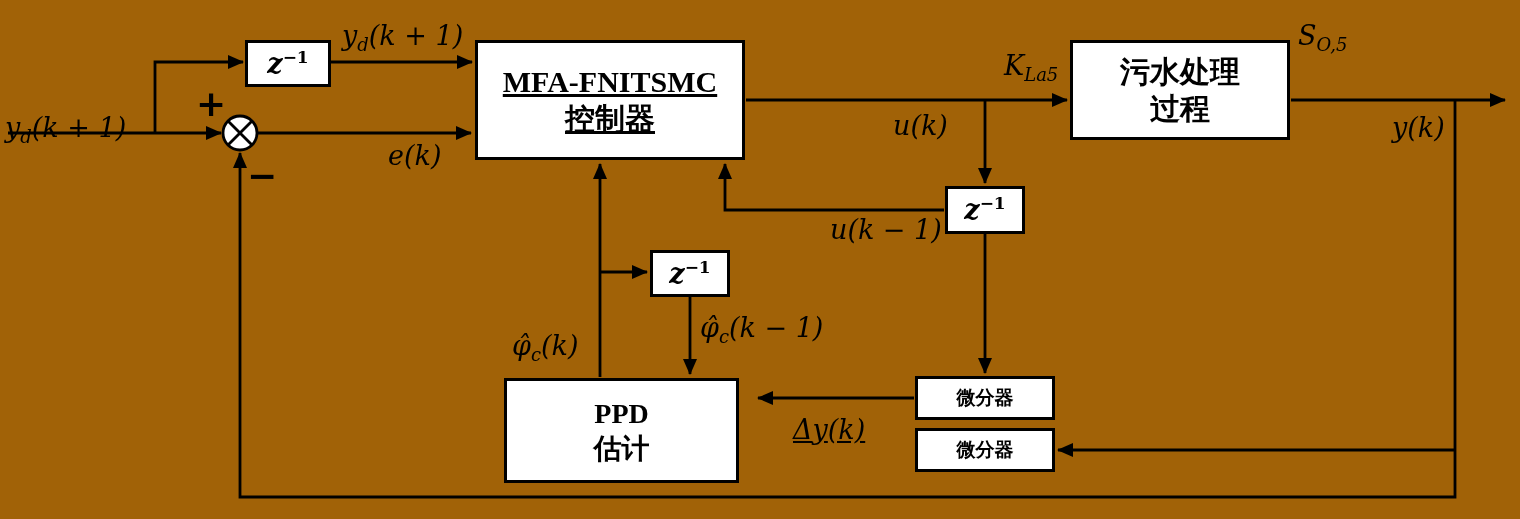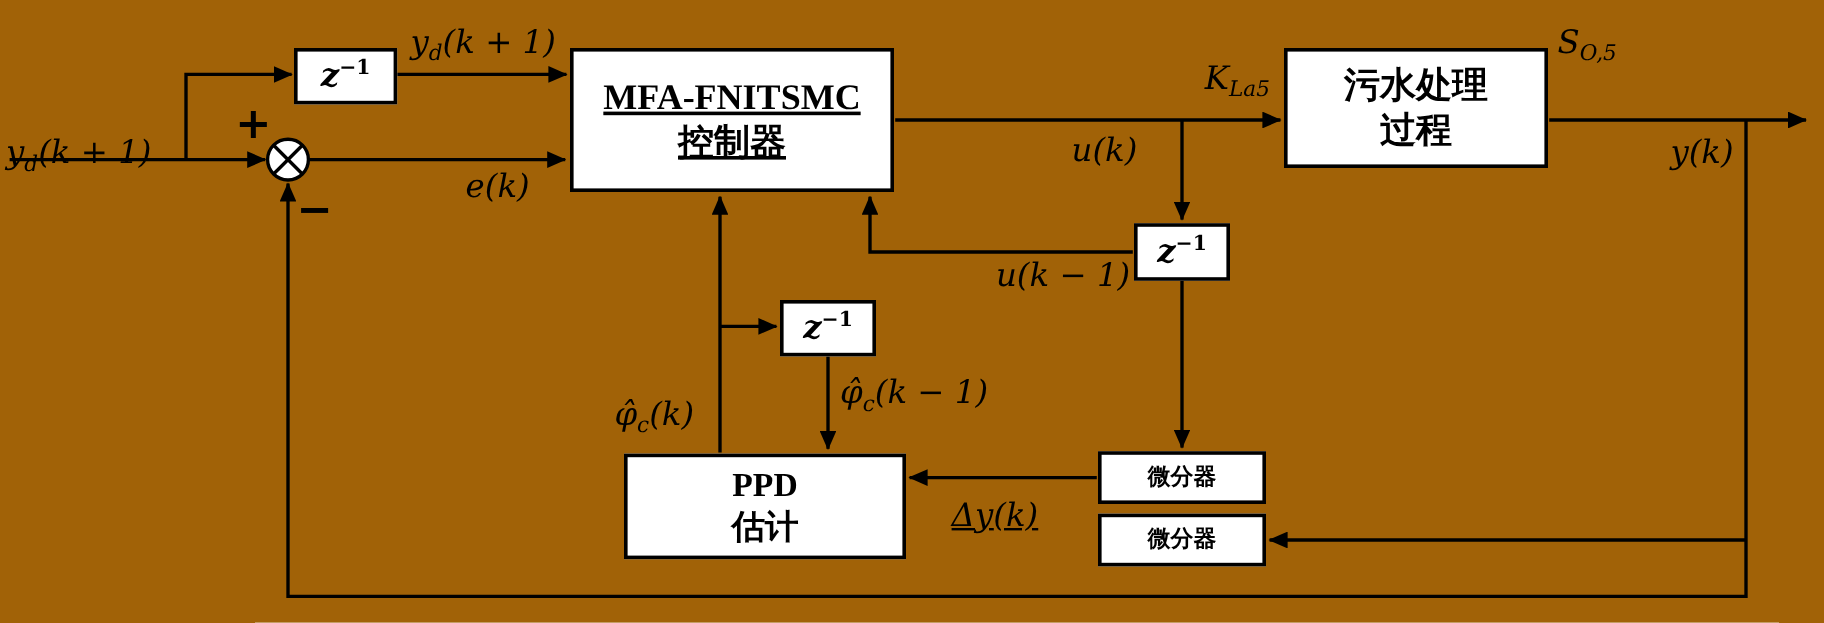--- a/index.html
+++ b/index.html
@@ -81,21 +81,21 @@
   </div>
 
   <div class="block" style="left:945px; top:186px; width:80px; height:48px;">
     <span class="zlabel"><span>z</span><sup>−1</sup></span>
   </div>
 
   <div class="block" style="left:650px; top:250px; width:80px; height:47px;">
     <span class="zlabel"><span>z</span><sup>−1</sup></span>
   </div>
 
-  <div class="block med" style="left:520px; top:378px; width:235px; height:88px;">
+  <div class="block med" style="left:504px; top:378px; width:235px; height:105px;">
     <div>PPD</div>
     <div>估计</div>
   </div>
 
   <div class="block small" style="left:915px; top:376px; width:140px; height:44px;">
     <div>微分器</div>
   </div>
 
   <div class="block small" style="left:915px; top:428px; width:140px; height:44px;">
     <div>微分器</div>

